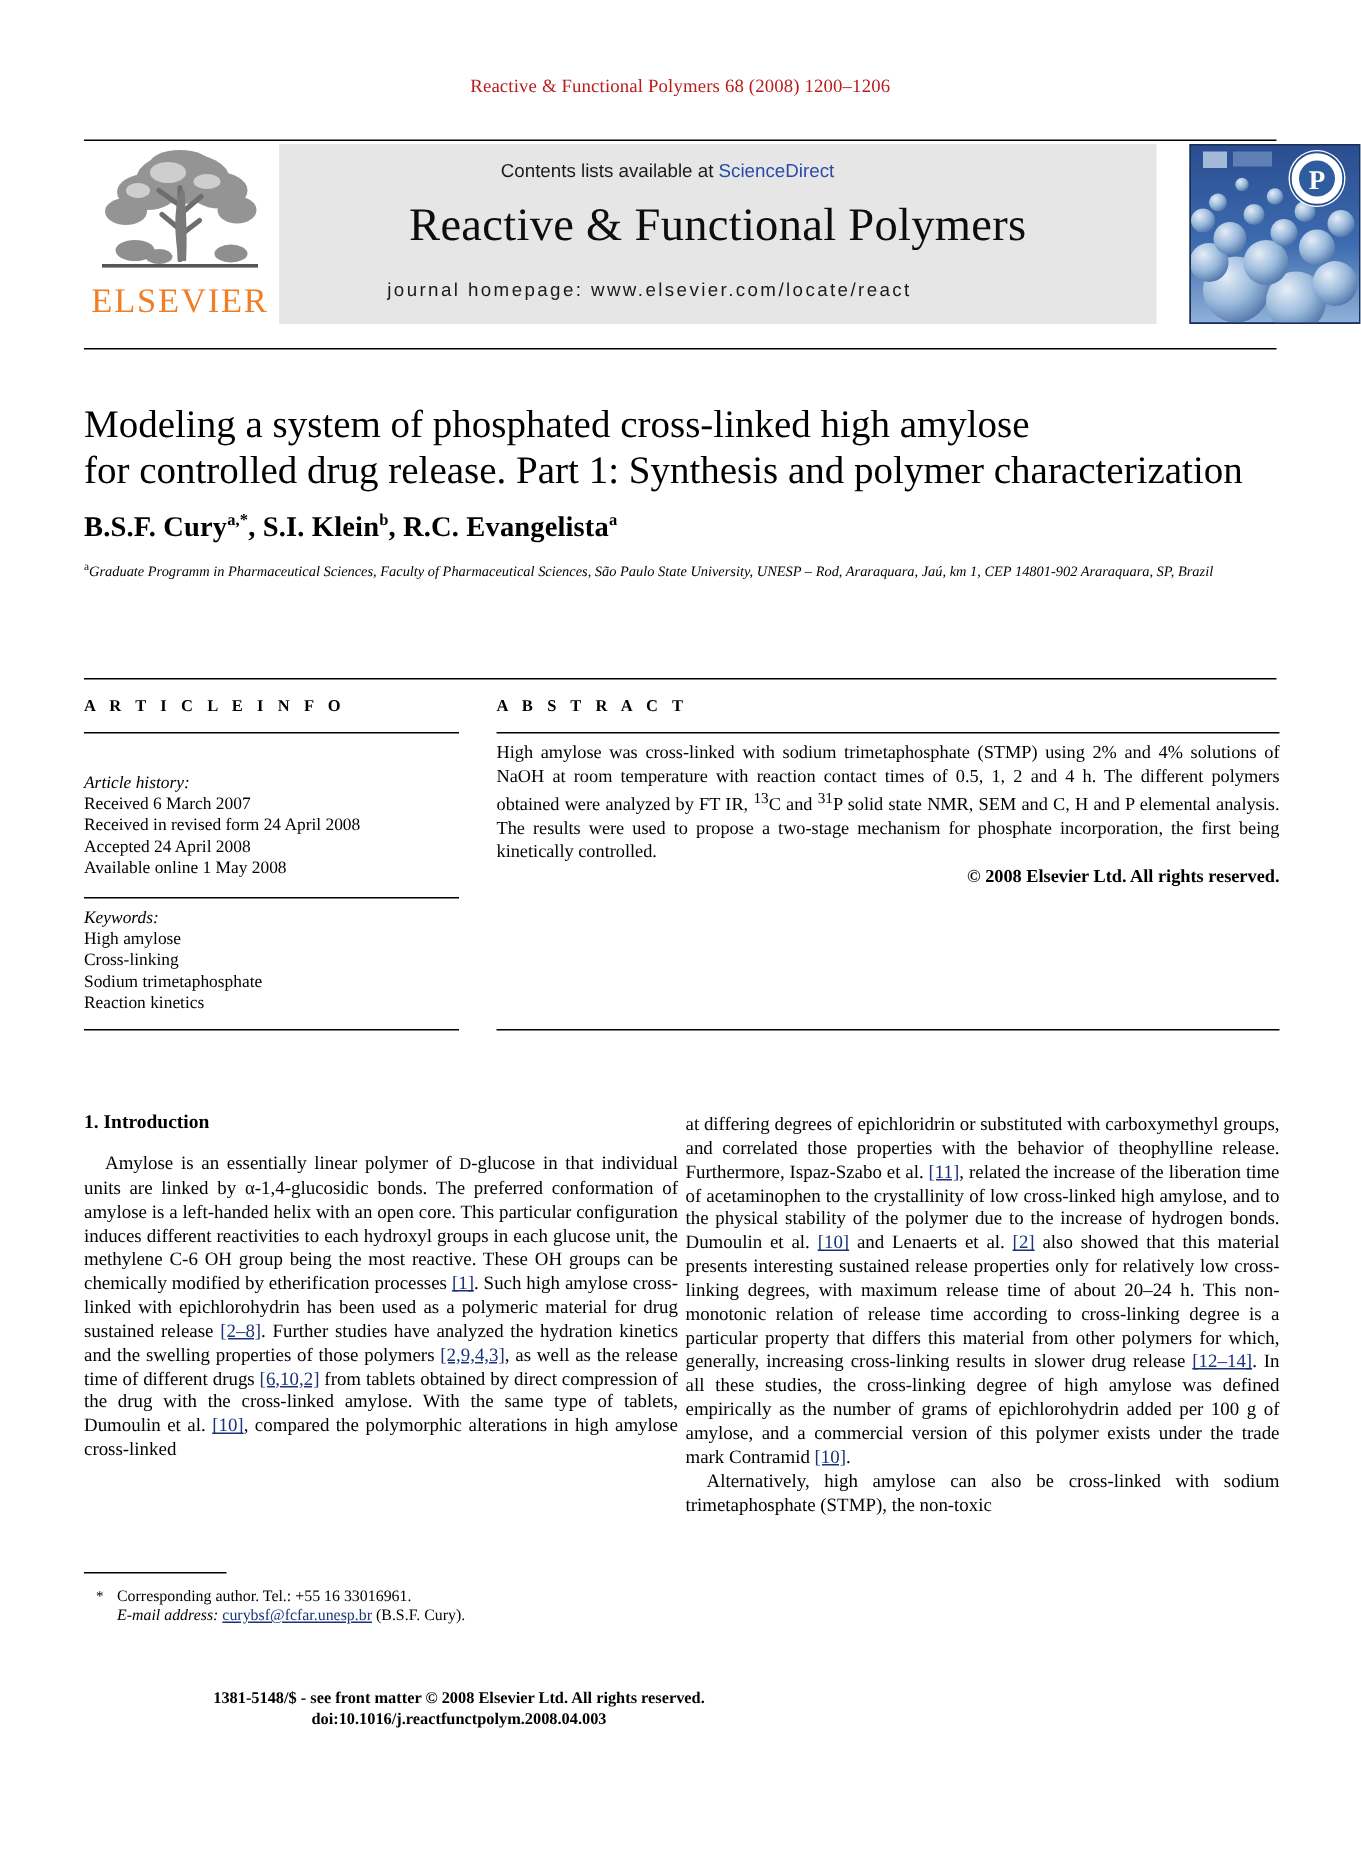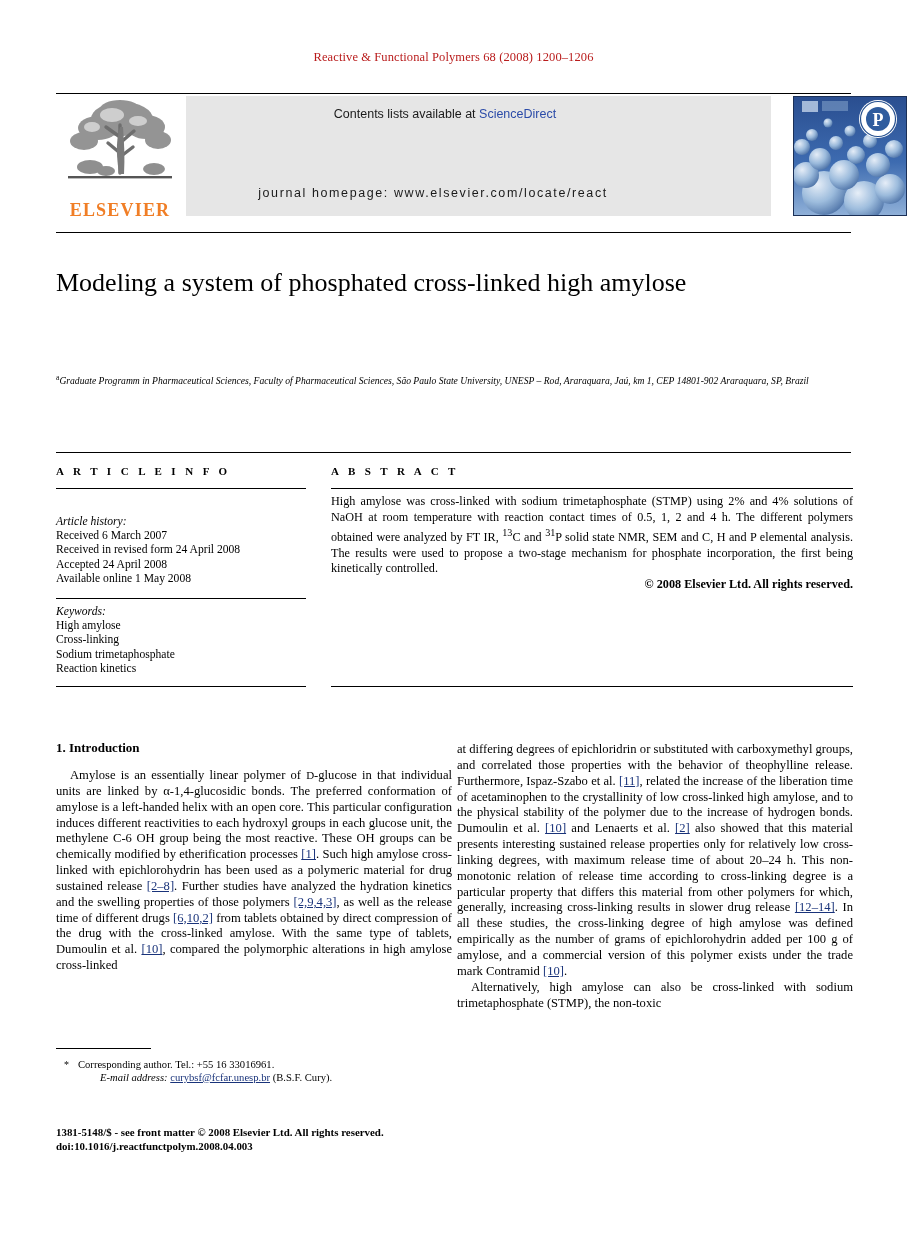--- a/index.html
+++ b/index.html
@@ -47,24 +47,23 @@
   .elsevier-logo {
     position: absolute; left: 0; top: 0;
     width: 128px; height: 120px;
   }
   .tree-svg { position: absolute; left: 6px; top: 1px; }
   .elsevier-word {
     position: absolute; left: 0; top: 92px; width: 128px;
     text-align: center;
     color: #f07e26;
     font-family: "Liberation Serif", serif;
-    font-size: 18px;
+    font-size: 23px;
     letter-spacing: 1.2px;
-    font-weight: 700;
-    margin-top: 12px;
+    font-weight: 400;
   }
   .banner {
     position: absolute; left: 130px; top: 0;
     width: 585px; height: 120px;
     background: #e6e6e6;
   }
   .banner .contents {
     position: absolute; left: 0; top: 11px; width: 518px;
     text-align: center;
     font-family: "Liberation Sans", sans-serif;
@@ -215,32 +214,33 @@
     width: 396px;
     font-size: 10.6px;
     line-height: 13.6px;
   }
   .footnote .fn-rule {
     position: absolute; left: 0; top: -10px; width: 95px; height: 1px;
     background: #000;
   }
   .footnote .star { position: absolute; left: 8px; top: 0; font-size: 10px; }
   .footnote .l1 { position: absolute; left: 22px; top: 0; white-space: nowrap; }
-  .footnote .l2 { position: absolute; left: 22px; top: 13px; white-space: nowrap; margin-left: 22px; }
+  .footnote .l2 { position: absolute; left: 22px; top: 13px; white-space: nowrap; }
   .footnote .em-lbl { font-style: italic; }
   .footnote .email { color: #19337a; }
 
   
   .footer {
     position: absolute;
     left: 56px; top: 1126px;
     width: 500px;
     font-size: 10.9px;
     line-height: 13.6px;
     font-weight: bold;
+    text-align: center;
   }
   .footer div { white-space: nowrap; }
 </style>
 </head>
 <body>
 
 <div class="page">
 
   <div class="runhead">Reactive &amp; Functional Polymers 68 (2008) 1200–1206</div>
 
@@ -271,20 +271,21 @@
         </g>
         <rect x="6" y="79" width="104" height="2.4" fill="#555"></rect>
       </svg>
       <div class="elsevier-word">ELSEVIER</div>
     </div>
 
     <div class="banner">
       <div class="contents">
         <span>Contents lists available at </span><a href="#">ScienceDirect</a>
       </div>
+      <div class="jtitle">Reactive &amp; Functional Polymers</div>
       <div class="homepage">journal homepage: www.elsevier.com/locate/react</div>
     </div>
 
     <div class="cover">
       <svg width="112" height="118" viewBox="0 0 112 118">
         <defs>
           <linearGradient id="covbg" x1="0" y1="0" x2="0" y2="1">
             <stop offset="0%" stop-color="#2a4e90"></stop>
             <stop offset="55%" stop-color="#3d6bb0"></stop>
             <stop offset="100%" stop-color="#8fb0d8"></stop>
@@ -323,22 +324,26 @@
           <text x="84" y="29" font-family="Liberation Serif, serif" font-size="18" font-weight="bold" fill="#ffffff" text-anchor="middle">P</text>
         </g>
       </svg>
     </div>
   </div>
 
   <div class="rule" style="left:56px; top:232px; width:795px; height:1px;"></div>
 
   <div class="article-title">
     <div>Modeling a system of phosphated cross-linked high amylose</div>
-  </div>
-
+    <div>for controlled drug release. Part 1: Synthesis and polymer characterization</div>
+  </div>
+
+  <div class="authors">
+    <span>B.S.F. Cury</span><sup>a,*</sup>, <span>S.I. Klein</span><sup>b</sup>, <span>R.C. Evangelista</span><sup>a</sup>
+  </div>
 
   <div class="affil">
     <p><sup>a</sup><span>Graduate Programm in Pharmaceutical Sciences, Faculty of Pharmaceutical Sciences, São Paulo State University, UNESP – Rod, Araraquara, Jaú, km 1, CEP 14801-902 Araraquara, SP, Brazil</span></p>
   </div>
 
   <div class="rule" style="left:56px; top:452px; width:795px;"></div>
 
   <div class="info-head">A R T I C L E    I N F O</div>
   <div class="abs-head">A B S T R A C T</div>
 

